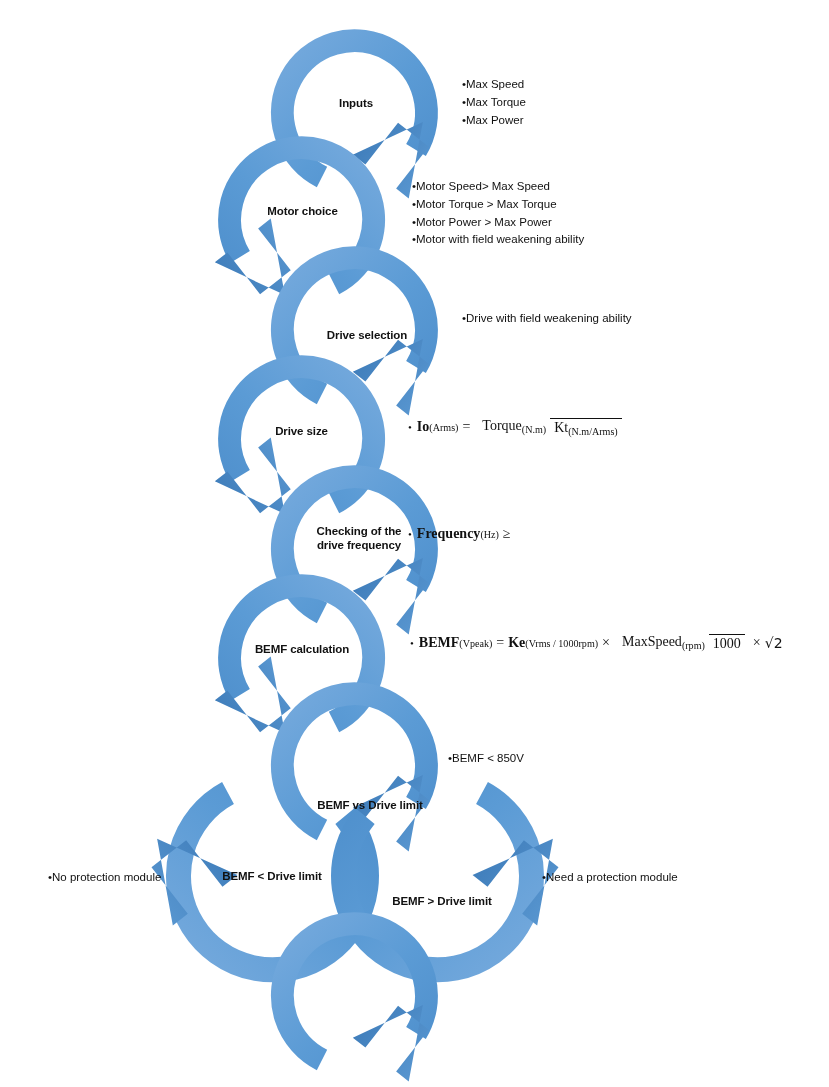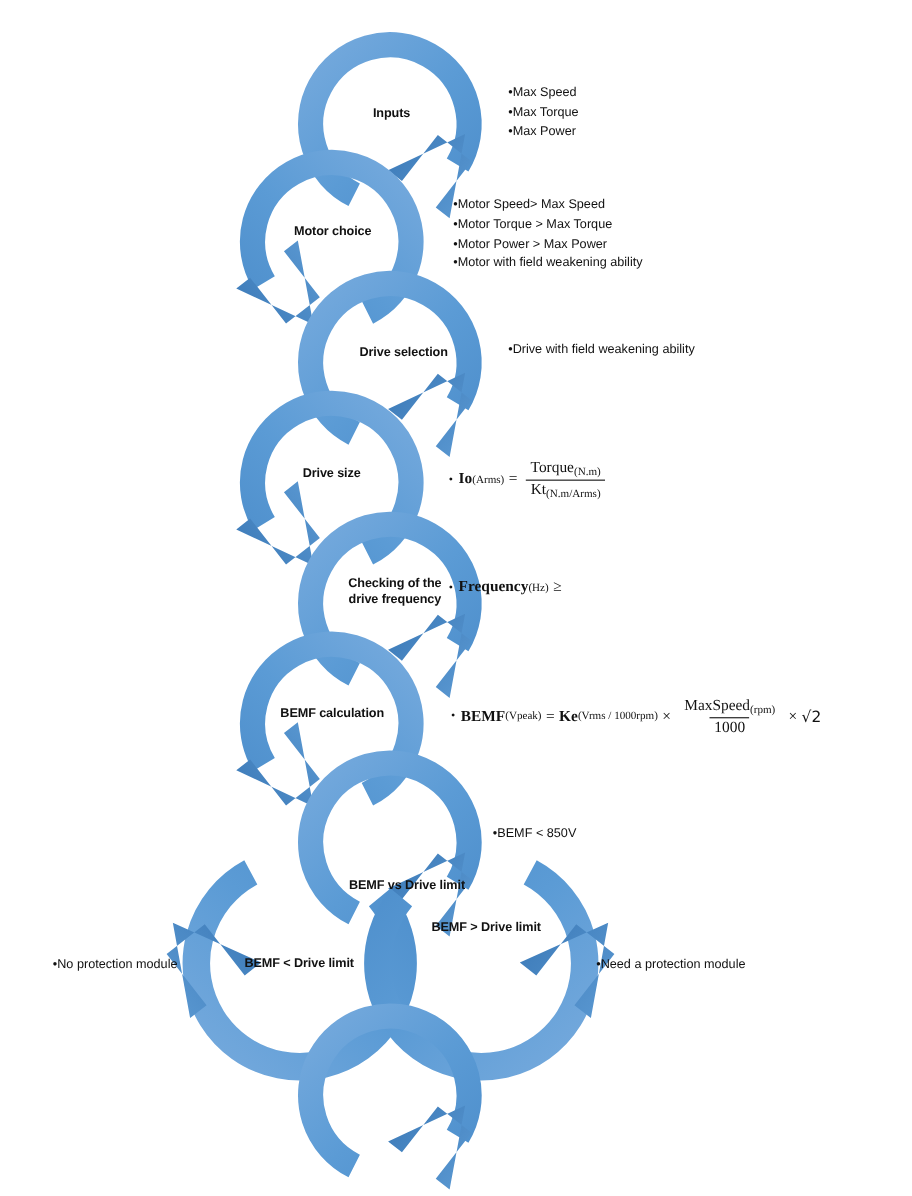--- a/index.html
+++ b/index.html
@@ -37,22 +37,22 @@
     font-family:"Liberation Serif", serif;
     font-size:14px;
     color:#111111;
     display:flex;
     align-items:center;
     white-space:nowrap;
   }
   .formula .dot{ margin-right:5px; font-size:11px; line-height:1; }
   .frac{
     display:inline-flex;
-    flex-direction:column;
-    align-items:center;
+    flex-direction:row;
+    align-items:flex-start;
     vertical-align:middle;
     margin:0 4px;
   }
   .frac .num{ padding:0 4px 1px 4px; }
   .frac .den{ padding:1px 4px 0 4px; border-top:1.2px solid #111; }
   .sub{ font-size:0.72em; vertical-align:-0.28em; }
   .op{ margin:0 4px; }
   .sqrt{ font-family:"DejaVu Sans", sans-serif; }
   .mvar{ font-family:"Liberation Serif", serif;font-weight:bold; }
 </style>
@@ -127,34 +127,34 @@
     <g>
       <path d="M 322,1060 A 72,72 0 1 1 416,1033" fill="none" stroke="url(#gArcA)" stroke-width="23" stroke-linecap="butt"></path>
       <path d="M 371,1018 L 424,1018 L 424,1002 L 355,1038 L 424,1073 L 424,1057 L 371,1057 Z" fill="url(#gHead)" transform="rotate(128 397 1038)"></path>
     </g>
   </svg>
 
   <div class="node-label" style="left:306px;top:96px;width:100px;">Inputs</div>
 
   <div class="node-label" style="left:245px;top:204px;width:115px;">Motor choice</div>
 
-  <div class="node-label" style="left:296px;top:314px;width:122px;padding-left:10px;">Drive selection</div>
+  <div class="node-label" style="left:296px;top:328px;width:122px;padding-left:10px;">Drive selection</div>
 
   <div class="node-label" style="left:249px;top:424px;width:105px;">Drive size</div>
 
   <div class="node-label" style="left:300px;top:524px;width:118px;">Checking of the
 drive frequency</div>
 
   <div class="node-label" style="left:240px;top:642px;width:124px;">BEMF  calculation</div>
 
   <div class="node-label" style="left:300px;top:750px;width:140px;margin-top:48px;">BEMF  vs Drive limit</div>
 
   <div class="node-label" style="left:203px;top:869px;width:138px;">BEMF &lt; Drive limit</div>
 
-  <div class="node-label" style="left:372px;top:836px;width:140px;">BEMF  &gt; Drive limit</div>
+  <div class="node-label" style="left:372px;top:894px;width:140px;">BEMF  &gt; Drive limit</div>
 
 
   <div class="note" style="left:450px;top:76px;margin-left:12px;">
     <span class="note-line"><span class="bullet">•</span><span>Max Speed</span></span>
     <span class="note-line"><span class="bullet">•</span><span>Max Torque</span></span>
     <span class="note-line"><span class="bullet">•</span><span>Max Power</span></span>
   </div>
 
   <div class="note" style="left:412px;top:178px;">
     <span class="note-line"><span class="bullet">•</span><span>Motor Speed&gt;  Max Speed</span></span>

